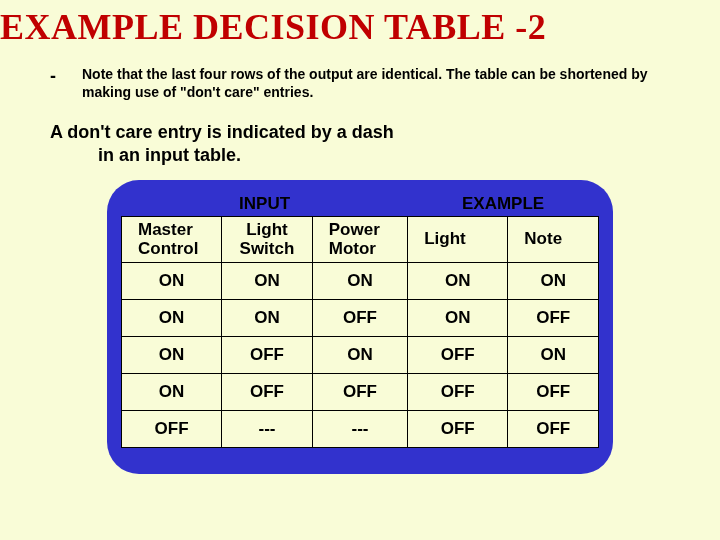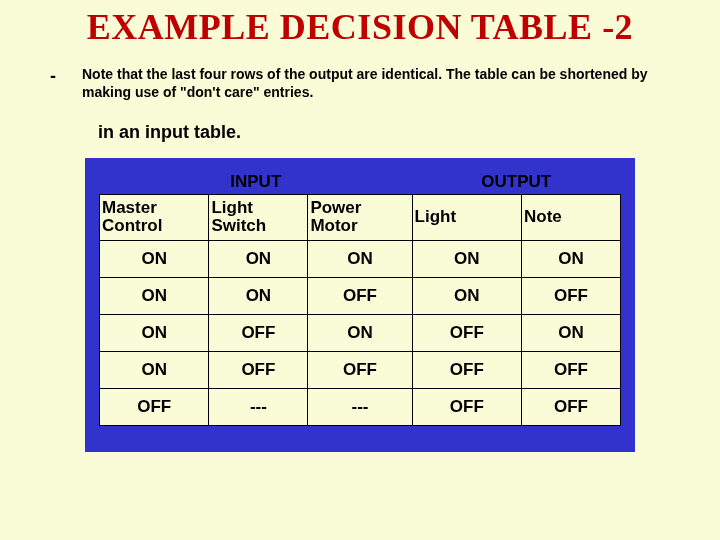--- a/index.html
+++ b/index.html
@@ -10,21 +10,21 @@
     background: #f9fcd7;
     font-family: Arial, Helvetica, sans-serif;
     overflow: hidden;
     position: relative;
   }
   .title {
     color: #c00000;
     font-weight: bold;
     font-family: "Times New Roman", Times, serif;
     font-size: 36px;
-    text-align: center;
+    text-align: left;
     padding-top: 6px;
     letter-spacing: 0.5px;
   }
   .note-row {
     display: flex;
     margin: 18px 50px 0 50px;
   }
   .note-bullet {
     font-weight: bold;
     font-size: 18px;
@@ -41,23 +41,24 @@
     font-weight: bold;
     font-size: 18px;
     line-height: 1.25;
     margin: 20px 50px 0 50px;
   }
   .dontcare .line2 {
     padding-left: 48px;
   }
   .tablewrap {
     margin: 14px auto 0 auto;
-    width: 550px;
+    width: 506px;
     background: #3232cd;
     padding: 12px 14px 26px 14px;
+    border-radius: 32px;
   }
   table {
     width: 100%;
     border-collapse: collapse;
     background: #3232cd;
   }
   td, th {
     font-size: 17px;
     font-weight: bold;
     color: #000;
@@ -65,21 +66,21 @@
   .grp-row td {
     border: none;
     text-align: center;
     padding: 2px 4px 2px 4px;
     background: #3232cd;
     color: #000;
   }
   .hdr td {
     background: #f9fcd7;
     border: 1px solid #000;
-    padding: 4px 2px;
+    padding: 4px 16px;
     text-align: left;
     vertical-align: middle;
     line-height: 1.1;
   }
   .data td {
     background: #f9fcd7;
     border: 1px solid #000;
     text-align: center;
     padding: 8px 21px;
   }
@@ -94,33 +95,34 @@
 <body>
 
 <div class="title">EXAMPLE DECISION TABLE -2</div>
 
 <div class="note-row">
   <div class="note-bullet">-</div>
   <div class="note-text">Note that the last four rows of the output are identical. The table can be shortened by making use of "don't care" entries.</div>
 </div>
 
 <div class="dontcare">
+  <div>A don't care entry is indicated by a dash</div>
   <div class="line2">in an input table.</div>
 </div>
 
 <div class="tablewrap">
   <table>
     <tbody>
         <tr class="grp-row">
       <td colspan="3" class="grp-input">INPUT</td>
-      <td colspan="2" class="grp-output">OUTPUT</td>
+      <td colspan="2" class="grp-output">EXAMPLE</td>
     </tr>
     <tr class="hdr">
       <td style="width:21%">Master Control</td>
-      <td style="width:19%;text-align:left">Light Switch</td>
+      <td style="width:19%;text-align:center">Light Switch</td>
       <td style="width:20%">Power Motor</td>
       <td style="width:21%">Light</td>
       <td style="width:19%">Note</td>
     </tr>
     <tr class="data">
       <td>ON</td>
       <td>ON</td>
       <td>ON</td>
       <td>ON</td>
       <td>ON</td>

